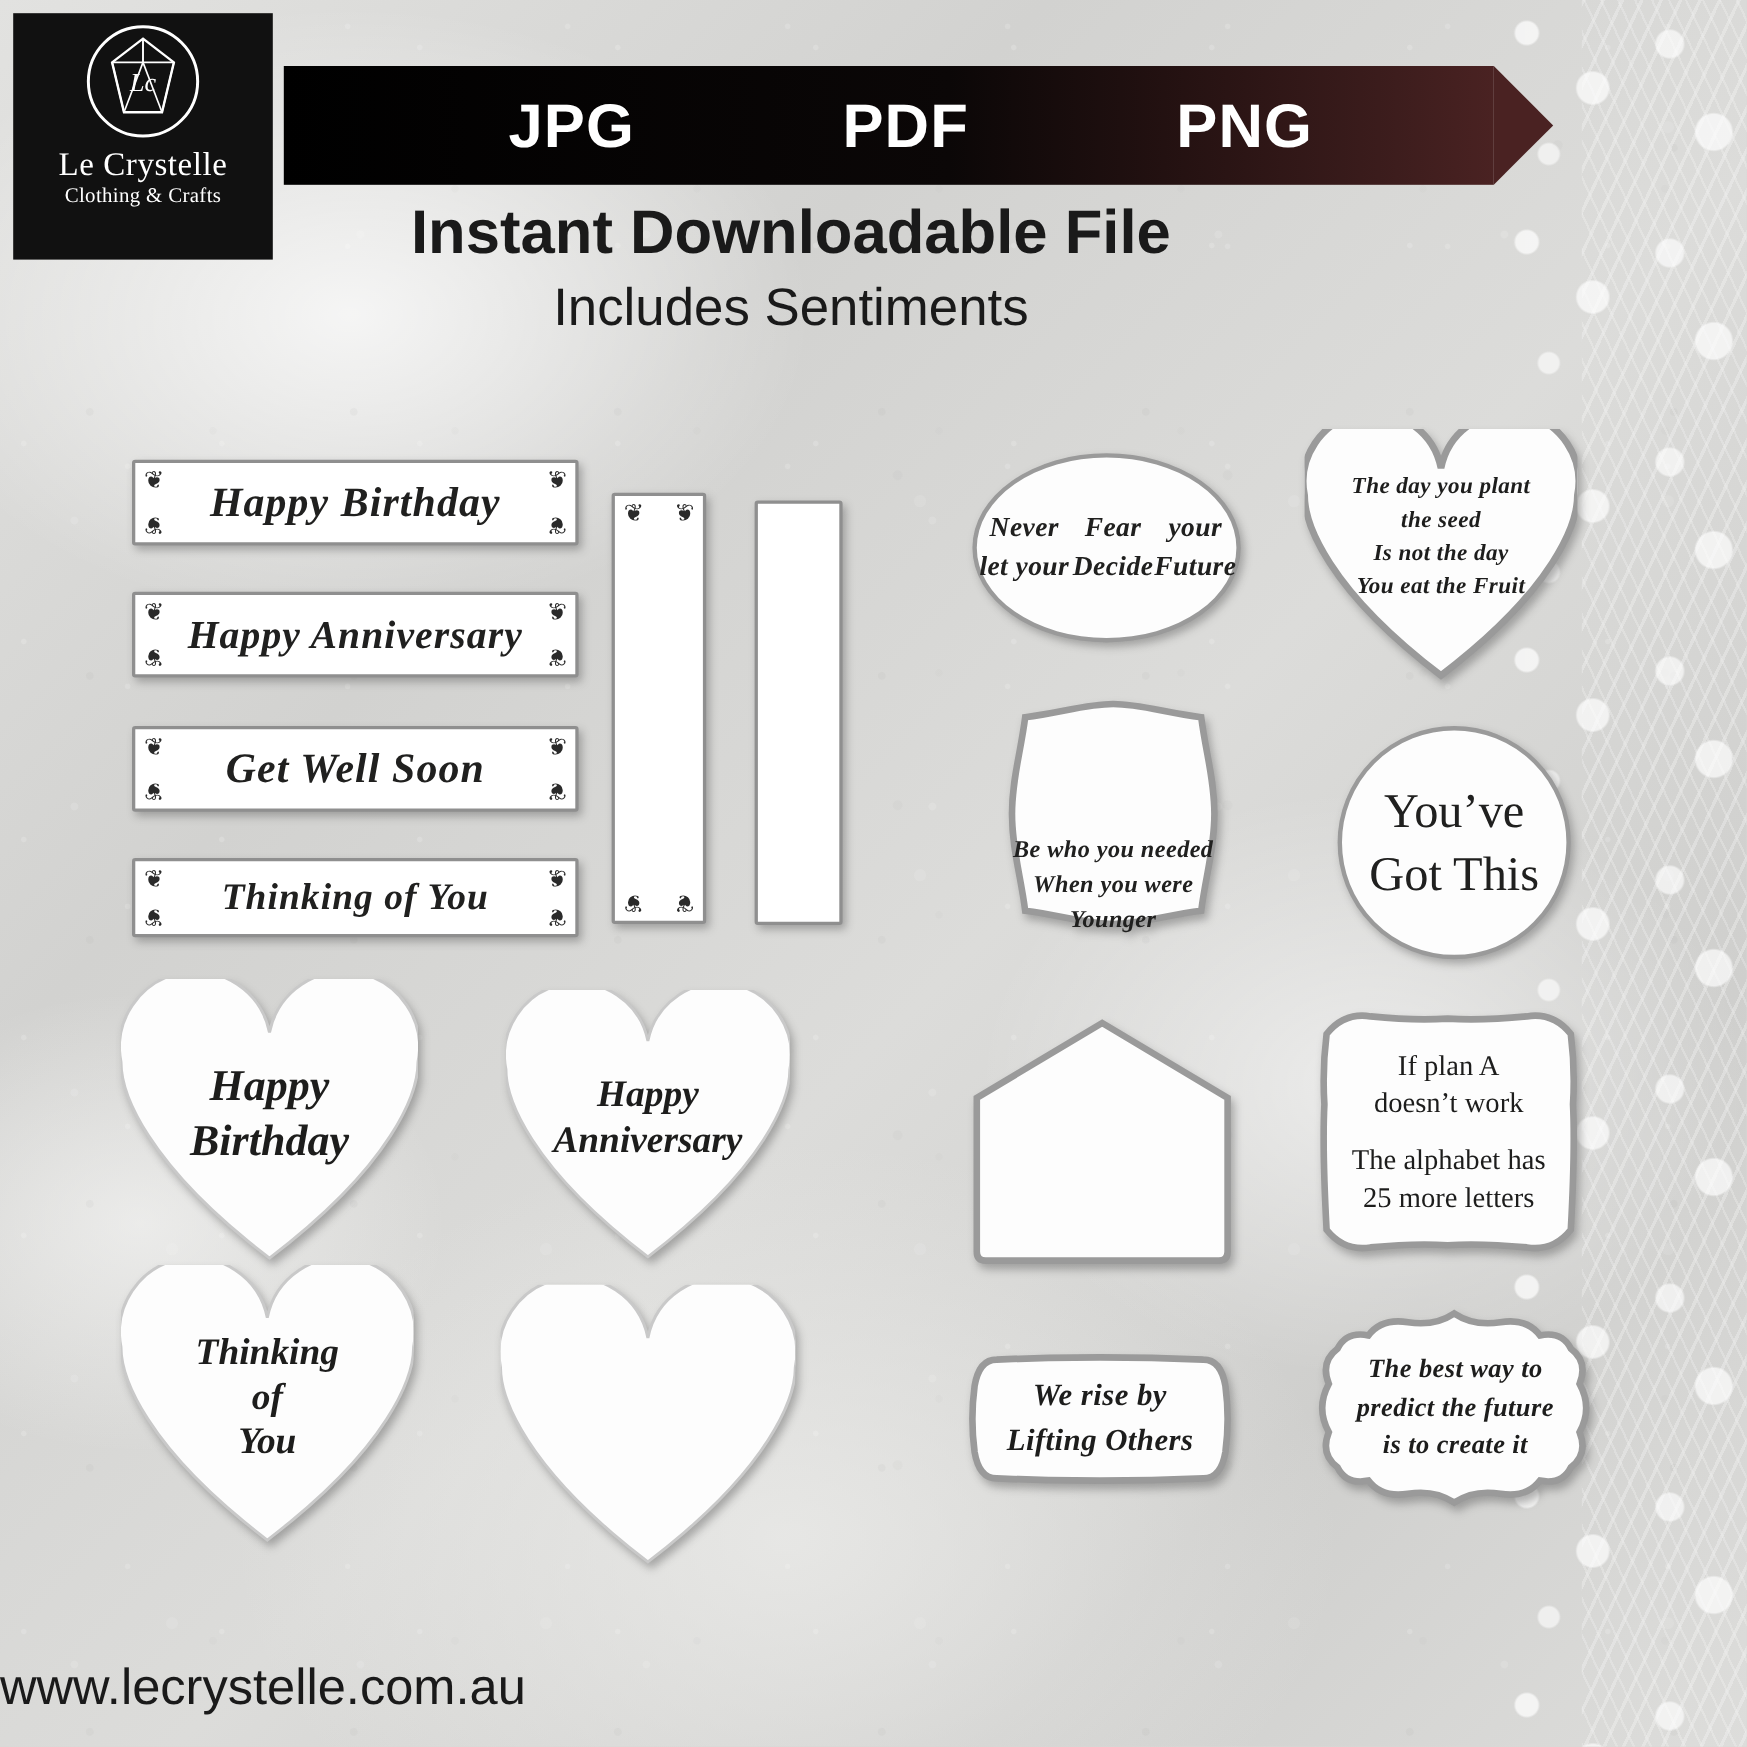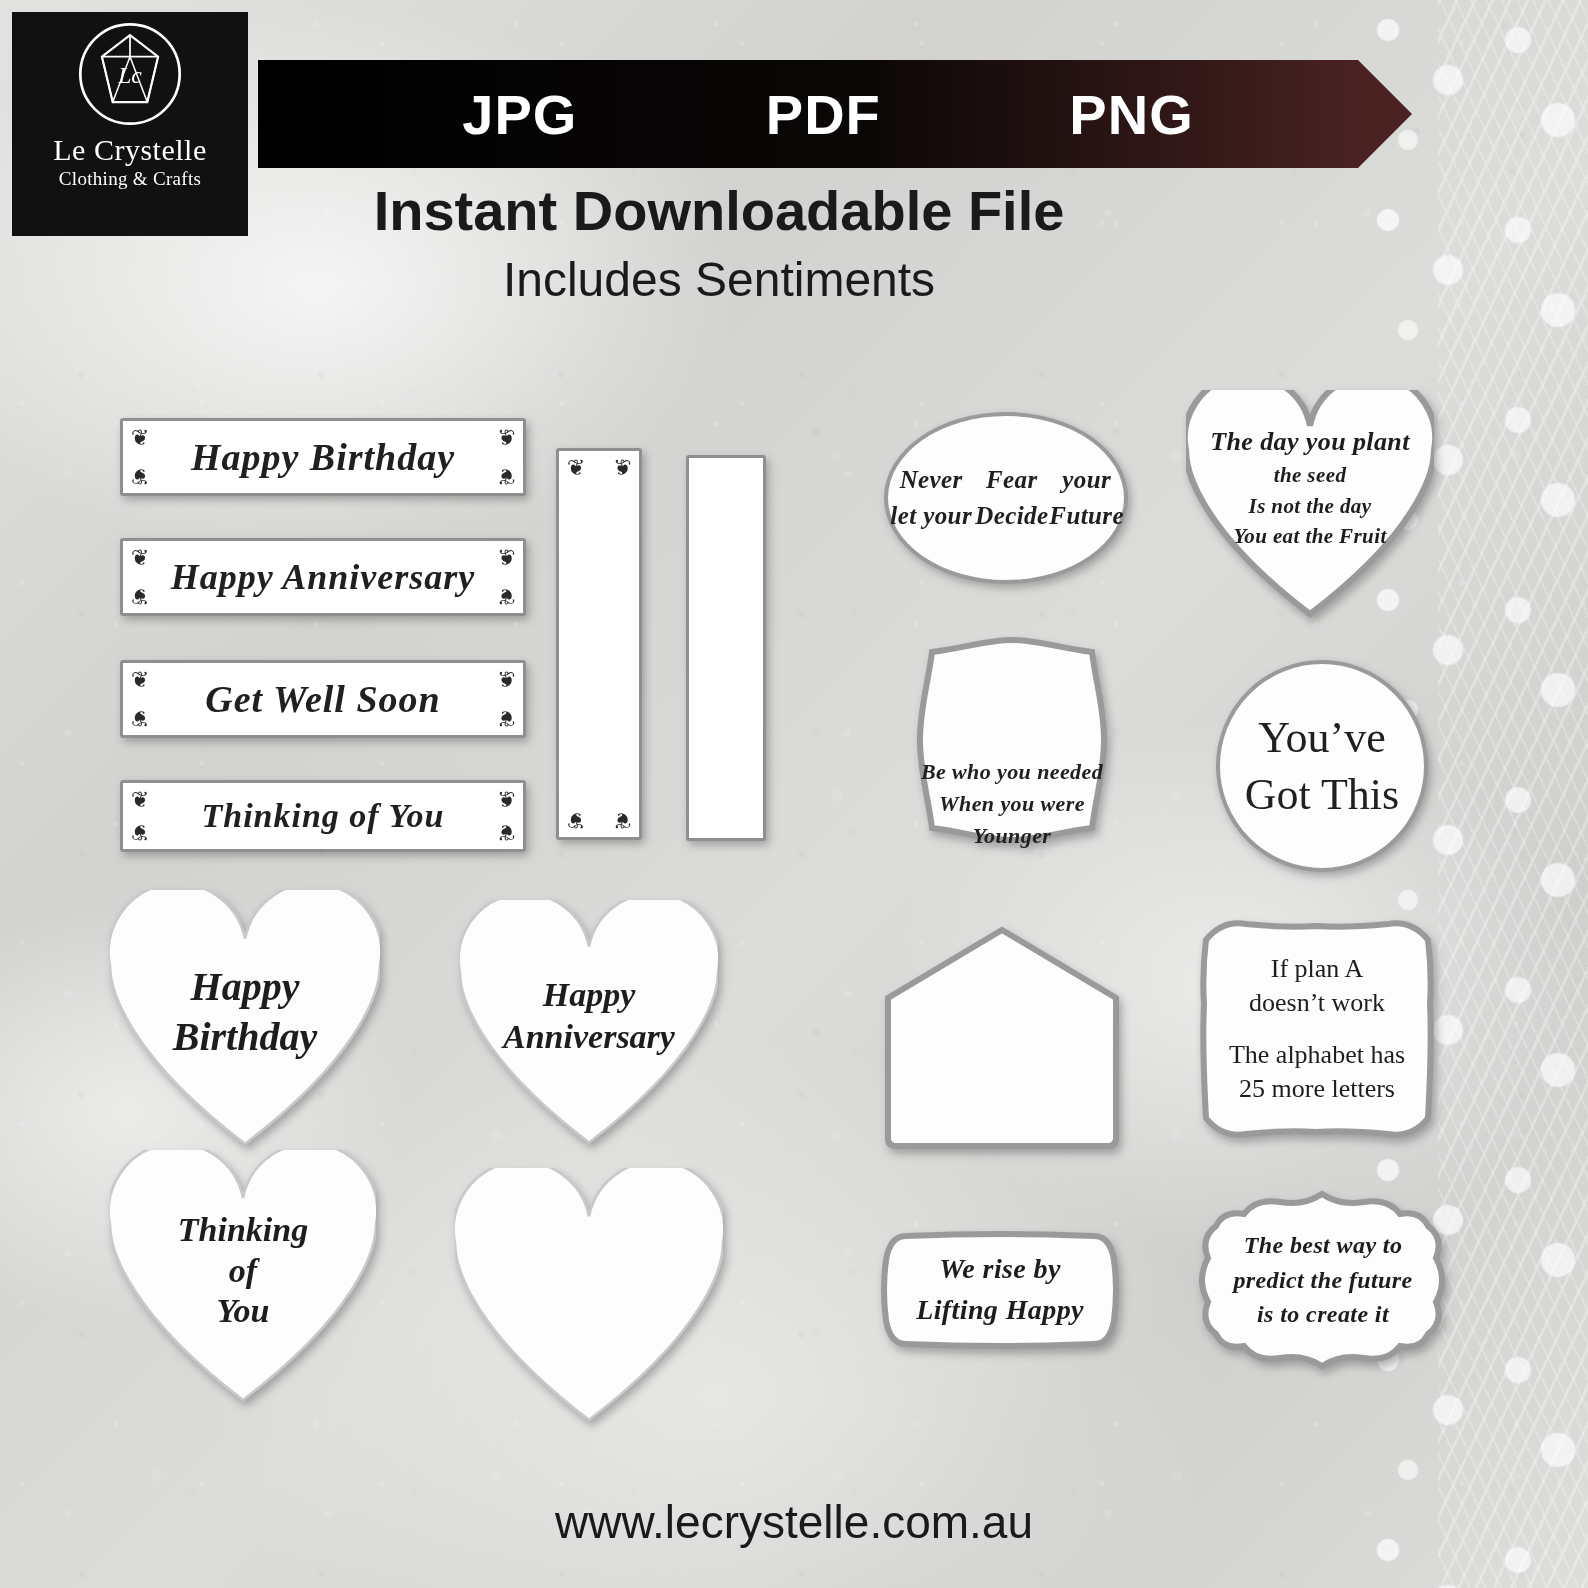--- a/index.html
+++ b/index.html
@@ -147,22 +147,22 @@
     top: 252px;
     text-align: center;
     font-size: 48px;
     color: #1a1a1a;
   }
 
   .footer-url {
     position: absolute;
     left: 0;
     right: 0;
-    bottom: 39px;
-    text-align: center;
+    bottom: 28px;
+    text-align: left;
     font-size: 46px;
     color: #1a1a1a;
   }
 
   
   .shape {
     position: absolute;
     box-sizing: border-box;
     background: #fdfdfd;
     display: flex;
@@ -350,21 +350,21 @@
   <span class="cursive-sm">Never let your</span>
   <span class="cursive-sm">Fear Decide</span>
   <span class="cursive-sm">your Future</span>
 </div>
 
 <div class="heart" style="left:1186px; top:390px; width:248px; height:230px;">
   <svg class="sv" viewBox="0 0 100 92" width="248" height="230">
     <path d="M50 90 C 8 58, 0 34, 0 24 A 24 24 0 0 1 50 14 A 24 24 0 0 1 100 24 C 100 34, 92 58, 50 90 Z" fill="#fdfdfd" stroke="#9a9a9a" stroke-width="2.5"></path>
   </svg>
   <div class="txt" style="padding-bottom:36px;">
-    <span class="cursive-sm" style="font-size:26px">The day you plant</span>
+    <span class="cursive-sm" style="font-size:21px">The day you plant</span>
     <span class="cursive-sm" style="font-size:21px">the seed</span>
     <span class="cursive-sm" style="font-size:21px">Is not the day</span>
     <span class="cursive-sm" style="font-size:21px">You eat the Fruit</span>
   </div>
 </div>
 
 <div style="position:absolute; left:884px; top:628px; width:256px; height:224px; filter:drop-shadow(3px 5px 4px rgba(90,90,90,.45));">
   <svg class="sv" viewBox="0 0 128 112" width="256" height="224">
     <path d="M24 12 C 40 10, 52 6, 64 6 C 76 6, 88 10, 104 12
              C 106 28, 110 40, 110 56 C 110 72, 106 84, 104 100
@@ -404,21 +404,21 @@
   </div>
 </div>
 
 <div style="position:absolute; left:878px; top:1224px; width:244px; height:132px; filter:drop-shadow(3px 5px 4px rgba(90,90,90,.45));">
   <svg class="sv" viewBox="0 0 122 66" width="244" height="132">
     <path d="M14 6 Q6 6 4 18 Q2 33 4 48 Q6 60 14 60 Q61 62 108 60
              Q116 60 118 48 Q120 33 118 18 Q116 6 108 6 Q61 4 14 6 Z" fill="#fdfdfd" stroke="#9a9a9a" stroke-width="3"></path>
   </svg>
   <div style="position:absolute; inset:0; display:flex; flex-direction:column; align-items:center; justify-content:center; color:#1d1d1c;">
     <span class="cursive-sm" style="font-size:28px">We rise by</span>
-    <span class="cursive-sm" style="font-size:28px">Lifting Happy</span>
+    <span class="cursive-sm" style="font-size:28px">Lifting Others</span>
   </div>
 </div>
 
 <div style="position:absolute; left:1196px; top:1186px; width:254px; height:188px; filter:drop-shadow(3px 5px 4px rgba(90,90,90,.45));">
   <svg class="sv" viewBox="0 0 127 94" width="254" height="188">
     <path d="M63 4 Q72 10 84 8 Q96 6 102 14 Q112 12 116 20 Q124 26 120 36
              Q126 47 120 58 Q124 68 116 74 Q112 82 102 80 Q96 88 84 86
              Q72 84 63 90 Q54 84 42 86 Q30 88 24 80 Q14 82 10 74
              Q2 68 6 58 Q0 47 6 36 Q2 26 10 20 Q14 12 24 14
              Q30 6 42 8 Q54 10 63 4 Z" fill="#fdfdfd" stroke="#9a9a9a" stroke-width="3"></path>

